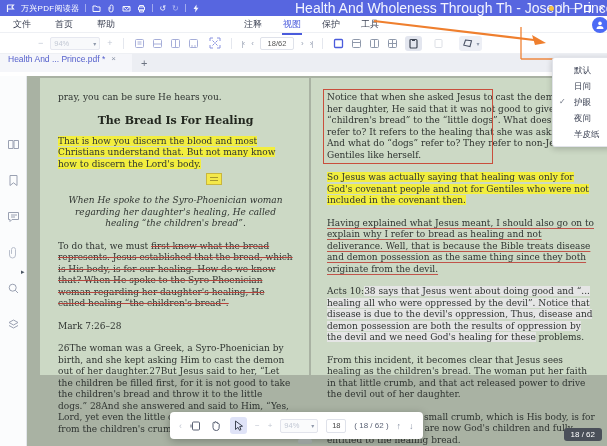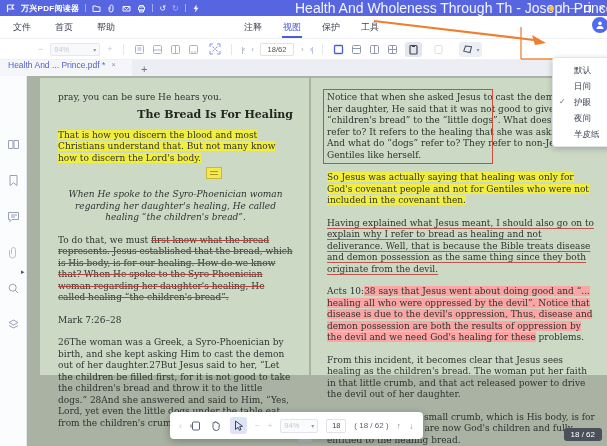--- a/index.html
+++ b/index.html
@@ -7,36 +7,36 @@
   .window {
     position:relative; width:607px; height:446px; overflow:hidden;
     font-family:"Liberation Sans", sans-serif; background:#fff;
   }
   
   .titlebar {
     height:16px; background:#5766e0; color:#fff;
     display:flex; align-items:center; padding:0 6px; gap:6px; font-size:8px;
     position:relative;
   }
-  .titlebar .appname { font-weight:bold; letter-spacing:.3px; }
+  .titlebar .appname { font-weight:normal; letter-spacing:.3px; }
   .tb-sep { width:1px; height:8px; background:rgba(255,255,255,.45); }
   .tb-ico { display:flex; align-items:center; opacity:.92; }
   .tb-ico.dim { opacity:.5; }
   .tb-title {
     position:absolute; left:295px; top:0; height:16px; line-height:16px;
     font-size:14px; color:#f2f4ff; white-space:nowrap;
   }
   .tb-controls { position:absolute; right:2px; top:0; height:16px; display:flex; align-items:center; gap:7px; }
   .tb-dot { width:5px; height:5px; border-radius:50%; background:#f5c242; }
   .tb-min { font-size:8px; line-height:8px; }
   .tb-max { width:7px; height:7px; border:1px solid #fff; }
   .tb-close { font-size:8px; }
   
   .menubar {
-    height:23px; display:flex; align-items:center; padding-left:12px;
+    height:17px; display:flex; align-items:center; padding-left:12px;
     font-size:9px; color:#3c4254; border-bottom:1px solid #eef0f4; position:relative; background:#fff;
   }
   .menu-left { display:flex; gap:22px; }
   .menu-right { position:absolute; left:243px; display:flex; gap:19px; }
   .menu-item { cursor:default; position:relative; padding:3px 1px; }
   .menu-item.active { color:#4a5bdc; }
   .menu-item.active::after {
     content:""; position:absolute; left:0; right:0; bottom:-1px; height:2px; background:#4a5bdc;
   }
   .avatar {
@@ -80,24 +80,24 @@
   .sidebar {
     width:27px; background:#fbfcfd; border-right:1px solid #e3e6eb;
     display:flex; flex-direction:column; align-items:center; padding-top:62px; gap:23px; flex:none;
   }
   .sb-handle { position:absolute; left:21px; top:192px; font-size:7px; color:#4b5563; z-index:5; }
   .docarea { position:relative; flex:1; padding:2px 0 0 13px; display:flex; gap:2px; overflow:hidden; }
   .page { background:#ccd9c5; height:297px; color:#2f3431; }
   .page.left  { width:269px; flex:none; padding:14px 16px 0 18px; }
   .page.right { flex:1; padding:14px 10px 0 16px; }
   .page p { font-family:"DejaVu Serif", serif; font-size:9px; line-height:11.5px; }
-  .doc-heading { font-family:"DejaVu Serif", serif; font-size:11px; font-weight:bold; text-align:right; margin:4px 0 9px; color:#22271f; }
+  .doc-heading { font-family:"DejaVu Serif", serif; font-size:11px; font-weight:bold; text-align:center; margin:10px 0 9px; color:#22271f; }
   .mt { margin-top:11px; }
   .hl-y { background:#f2ee3f; }
-  .hl-o { background:#fca5a5;margin-top:36px; }
+  .hl-o { background:#e5e5e5;margin-top:36px; }
   .strike { text-decoration:line-through; text-decoration-color:#b5443c; text-decoration-thickness:1px; }
   .redline { text-decoration:underline; text-decoration-color:#c0544a; text-decoration-thickness:1px; text-underline-offset:2px; }
   .quote { font-style:italic; text-align:center; margin:10px 6px 0; }
   .boxed-wrap { position:relative; }
   .redbox { position:absolute; left:-4px; top:-3px; width:63%; height:calc(100% + 6px); border:1.5px solid #c94f3d; pointer-events:none; }
   .note-icon {
     display:block; margin:3px 0 0 148px; width:16px; height:12px;
     background:#f4e84a; border:1px solid #c9b63d; position:relative;
   }
   .note-icon::before, .note-icon::after {

